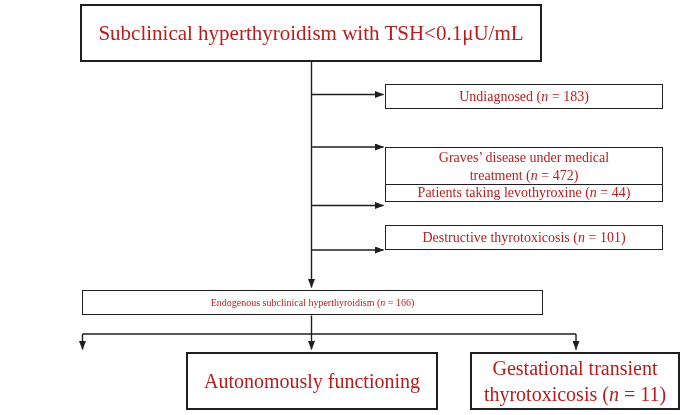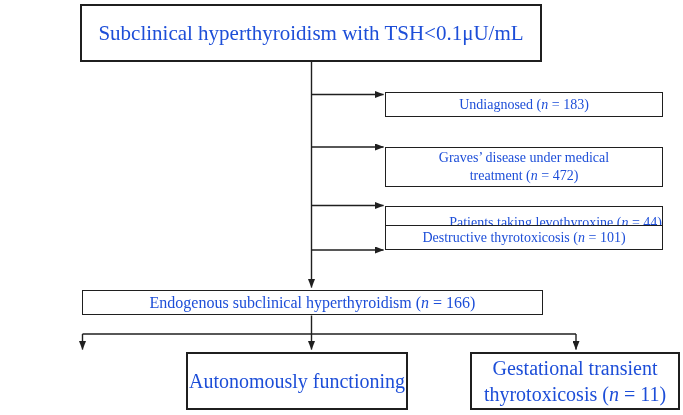--- a/index.html
+++ b/index.html
@@ -1,39 +1,39 @@
 <!DOCTYPE html>
 <html><head>
 <meta charset="utf-8">
 <style>
   html,body { margin:0; padding:0; background:#ffffff; }
   .stage {
     position:relative; width:683px; height:415px; background:#ffffff;
-    font-family:"Liberation Serif","DejaVu Serif",serif; color:#1d4ed8;
+    font-family:"Liberation Serif","DejaVu Serif",serif; color:#b91c1c;
     overflow:hidden;
   }
   .box {
     position:absolute; box-sizing:border-box; background:#ffffff;
     border:1.5px solid #1f1f1f;
     display:flex; flex-direction:column; align-items:center; justify-content:center;
     text-align:center;
   }
   .box .line { display:block; white-space:nowrap; }
   .connectors { position:absolute; left:0; top:0; }
 
   #topBox  { left:80px;  top:4px;   width:462px; height:58px; border-width:2px; font-size:21px; line-height:27px; }
   .excl    { left:385px; width:278px; font-size:14px; line-height:18px; }
-  #excl0   { top:92px;  height:25px; }
+  #excl0   { top:84px;  height:25px; }
   #excl1   { top:127px; height:40px;margin-top:20px; }
-  #excl2   { top:206px; height:33px;align-items:flex-end; }
+  #excl2   { top:184px; height:18px; }
   #excl3   { top:225px; height:25px; }
-  #midBox  { left:82px; top:290px; width:461px; height:25px; font-size:16px; }
+  #midBox  { left:82px; top:290px; width:461px; height:25px; font-size:10px; }
   .outcome { top:352px; height:58px; font-size:20px; line-height:26px; border-width:2px; }
   #out0    { left:3px;   width:160px; font-weight:bold; }
-  #out1    { left:186px; width:222px; }
+  #out1    { left:186px; width:252px; }
   #out2    { left:470px; width:210px; }
 </style>
 </head>
 <body>
 
 <div class="stage">
 
   <svg class="connectors" width="683" height="415" viewBox="0 0 683 415">
     <defs>
       <marker id="ah" viewBox="0 0 9 7" markerWidth="9" markerHeight="7" refX="8.5" refY="3.5" orient="auto" markerUnits="userSpaceOnUse">

